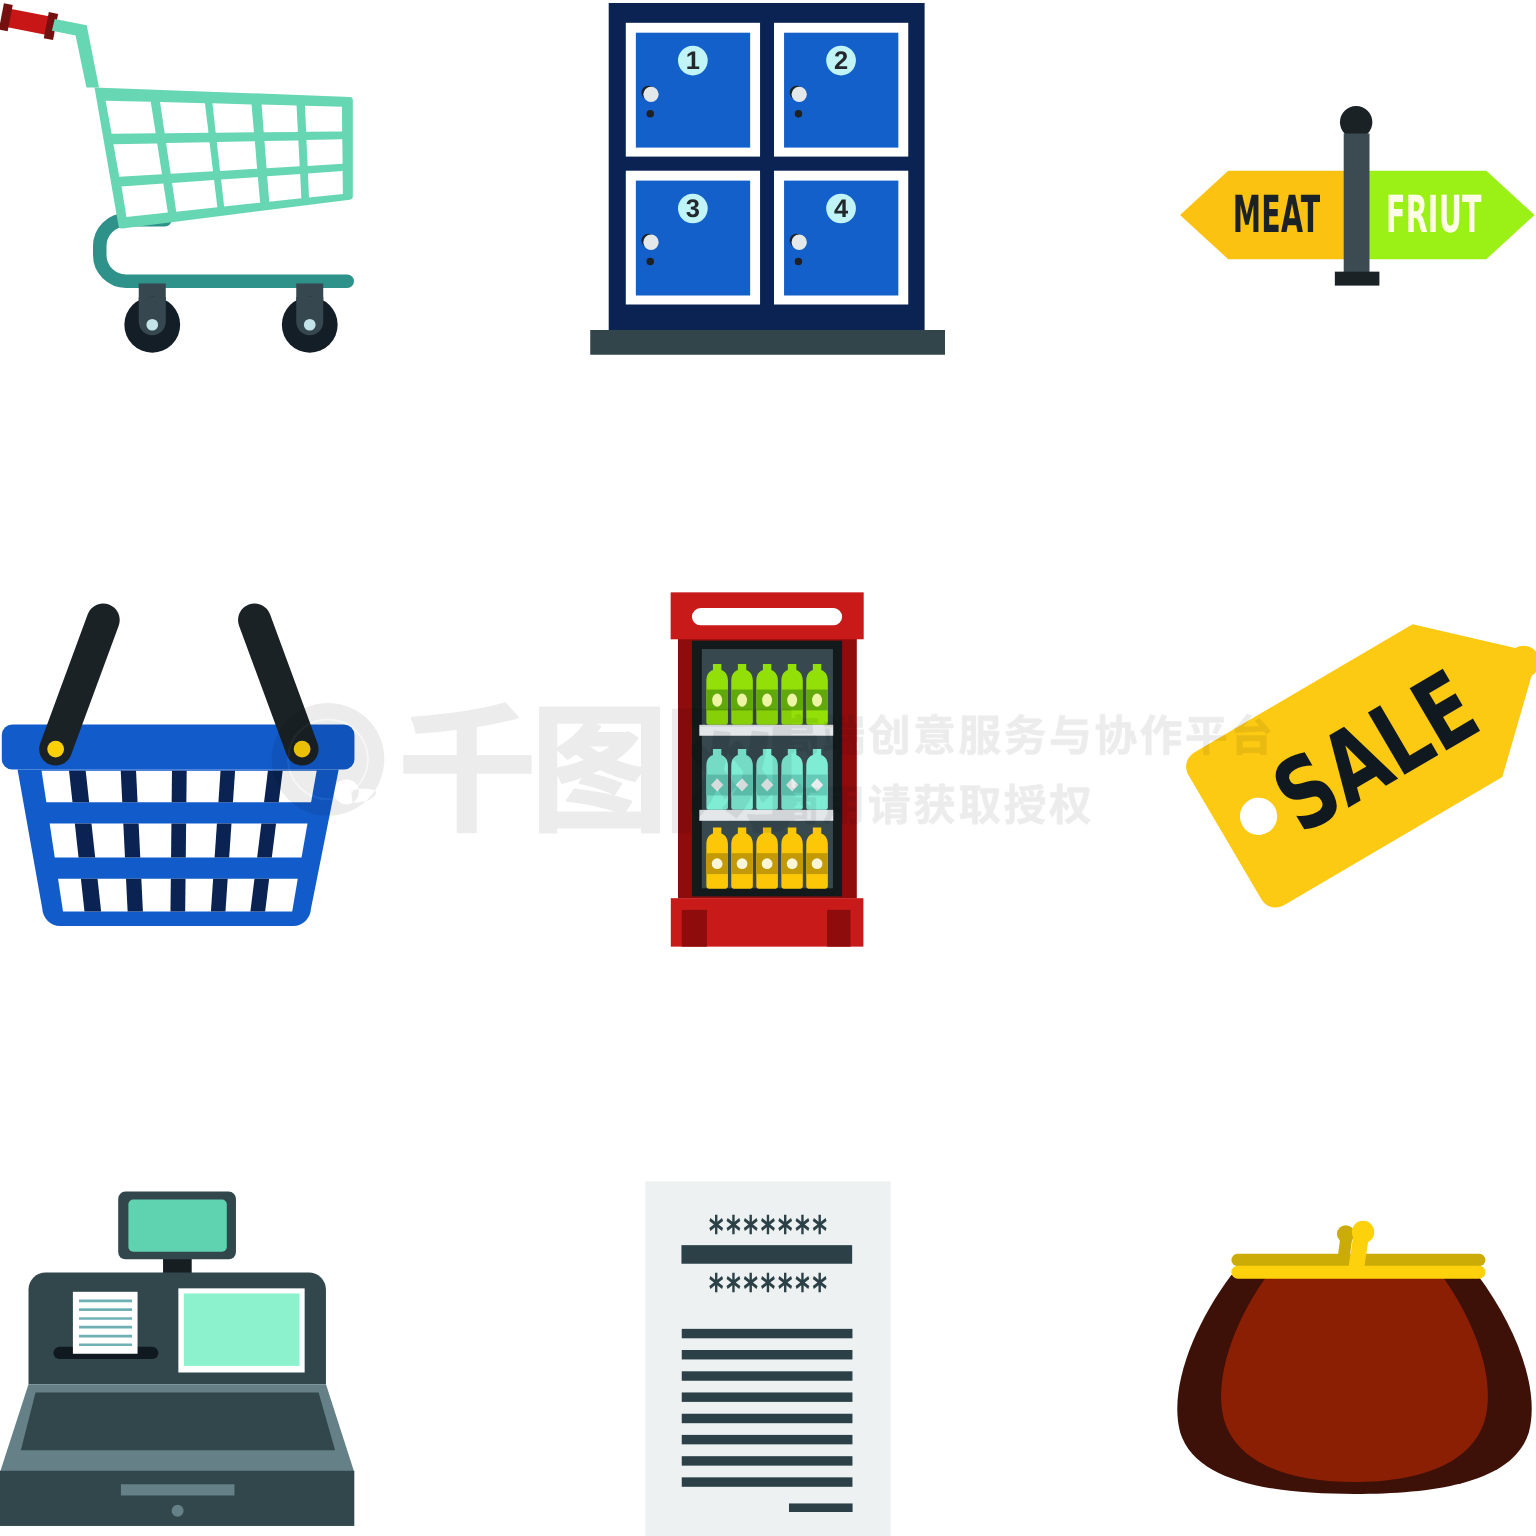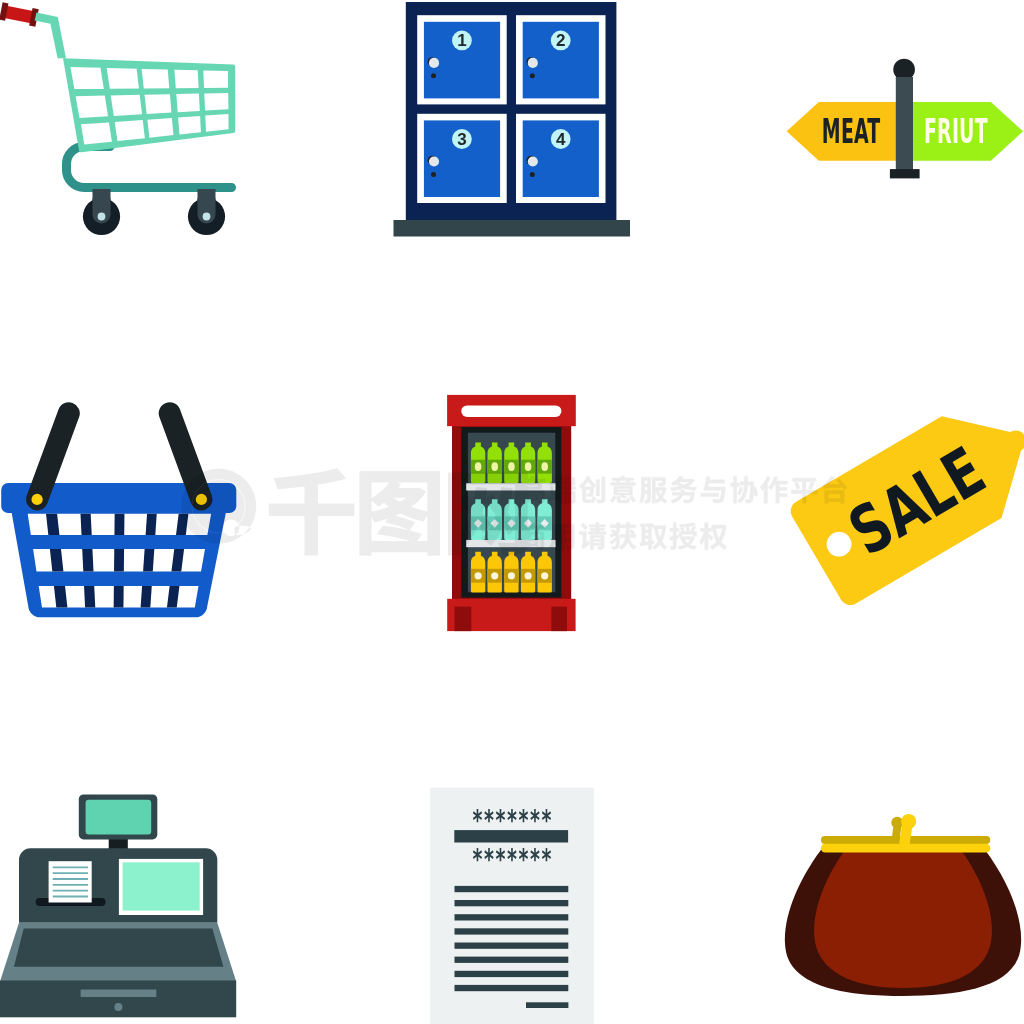--- a/index.html
+++ b/index.html
@@ -104,21 +104,21 @@
         <rect data-name="shape-rect" x="522.7" y="120.4" width="76.2" height="76.6" fill="#1460CB"></rect>
         <circle data-name="locker-number-badge-4" cx="560.7" cy="139.0" r="9.9" fill="#C0F4F7"></circle>
         <text class="locker-num" data-name="locker-number-4" x="560.7" y="139.0">4</text>
         <circle data-name="locker-keyhole-shadow-4" cx="531.0" cy="160.4" r="4.6" fill="#1E2123"></circle>
         <circle data-name="locker-knob-4" cx="532.8" cy="161.5" r="5.1" fill="#E3E8EB"></circle>
         <circle data-name="locker-screw-4" cx="532.3" cy="174.4" r="2.5" fill="#1E2123"></circle>
       </g>
     </svg>
   </div>
 
-  <div class="cell" data-name="icon-signpost" style="left:760px;top:0px;width:264px;height:260px;text-align:right;">
+  <div class="cell" data-name="icon-signpost" style="left:760px;top:12px;width:264px;height:260px;text-align:right;">
     <svg class="icon-svg" data-name="icon-canvas" viewBox="760 0 264 260" xmlns="http://www.w3.org/2000/svg">
       <path data-name="signpost-sign-left" d="M818.8 101.9 L911.8 101.9 L911.8 160.8 L818.8 160.8 L786.7 131.3 Z" fill="#FBC212"></path>
       <path data-name="signpost-sign-right" d="M911.8 101.9 L990.9 101.9 L1023.0 131.3 L990.9 160.8 L911.8 160.8 Z" fill="#9BF015"></path>
       <text class="sign-label sign-label-dark" data-name="signpost-label-left" x="851.1" y="131.2" transform="translate(851.1,131.2) scale(0.62,1) translate(-851.1,-131.2)">MEAT</text>
       <text class="sign-label sign-label-light" data-name="signpost-label-right" x="955.9" y="131.2" transform="translate(955.9,131.2) scale(0.62,1) translate(-955.9,-131.2)">FRIUT</text>
       <circle data-name="signpost-finial-ball" cx="904.1" cy="69.5" r="10.8" fill="#1A2226"></circle>
       <rect data-name="signpost-pole" x="895.8" y="77.0" width="17.2" height="93.0" fill="#3C4B52"></rect>
       <rect data-name="signpost-base" x="889.9" y="169.1" width="29.7" height="9.3" fill="#1A2226"></rect>
     </svg>
   </div>

